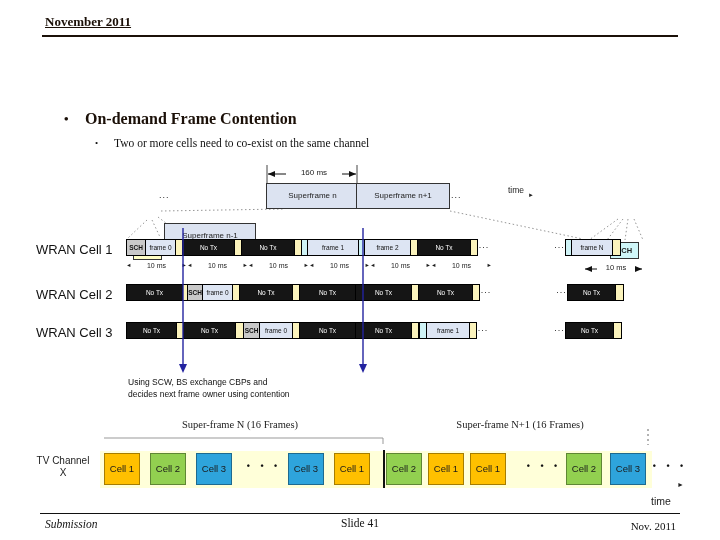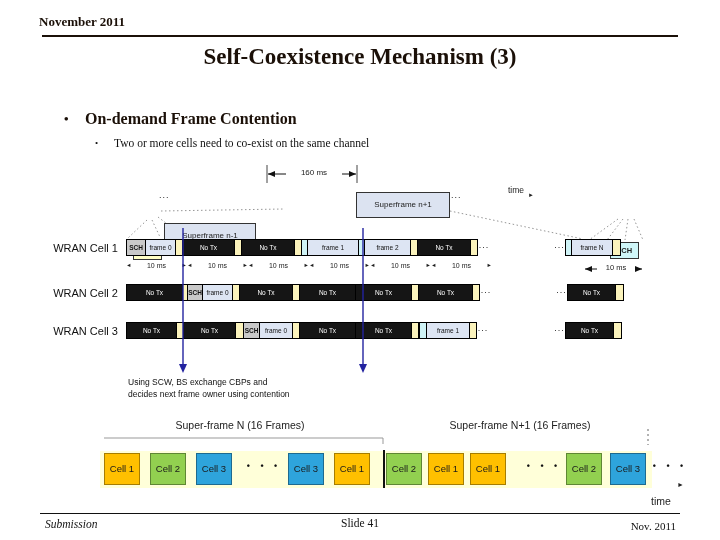--- a/index.html
+++ b/index.html
@@ -20,40 +20,40 @@
   .ftr{font-family:"Liberation Serif",serif;font-size:11.5px;color:#111;}
   
   .sfbox{position:absolute;top:183px;height:24px;background:var(--superframe_fill);
          border:1px solid #333;text-align:center;line-height:24px;font-size:8px;color:#222;}
   .tagbox{position:absolute;height:15px;border:1px solid #333;text-align:center;
           line-height:15px;font-size:7.5px;font-weight:bold;color:#222;margin-top:40px;}
   .dots8{font-size:9px;letter-spacing:1px;color:#222;}
   .timelbl{font-size:8.5px;color:#222;}
   .arrowglyph{font-size:6px;color:#222;}
   
-  .rowlabel{width:82px;text-align:right;font-size:11px;color:#111;}
+  .rowlabel{width:82px;text-align:left;font-size:13px;color:#111;}
   .wranrow{white-space:nowrap;font-size:6.5px;height:17px;}
   .seg{display:inline-block;vertical-align:top;box-sizing:border-box;height:17px;
        border:1px solid #000;margin-right:-1px;text-align:center;line-height:15px;overflow:hidden;}
   .seg.sch{background:var(--sch_fill);font-weight:bold;color:#111;}
   .seg.frame{background:var(--frame_fill);color:#111;}
   .seg.notx{background:var(--notx_fill);color:#fff;}
   .seg.ys{background:var(--sliver_yellow);}
   .seg.cs{background:var(--sliver_cyan);}
   .seg.dots,.seg.gapseg{border:none;background:none;font-size:9px;letter-spacing:1px;
        line-height:13px;color:#222;}
   
   .tenms{left:126px;top:259px;width:366px;height:12px;display:flex;}
   .tenms .cell{flex:1;display:flex;justify-content:space-between;align-items:center;
                font-size:7px;color:#222;}
   .tenms .cell .a{font-size:5.5px;}
   .mslabel{background:#fff;text-align:center;font-size:7.5px;color:#222;padding:0 2px;}
   .ann{font-size:8.5px;color:#111;}
   
-  .sflabel{font-size:10.5px;color:#222;text-align:center;}
+  .sflabel{font-size:10.5px;color:#222;text-align:center;font-family:Liberation Serif, serif;}
   .strip{background:var(--strip_fill);}
   .chlabel{font-size:10px;color:#222;text-align:center;line-height:12px;}
   .cellbox{position:absolute;top:0;height:32px;box-sizing:border-box;border:1px solid rgba(0,0,0,.35);
            text-align:center;line-height:30px;font-size:9.5px;color:#1a1a1a;}
   .bdots{position:absolute;top:8px;font-size:9px;font-weight:bold;letter-spacing:4px;
          text-align:center;color:#111;}
   .bdivider{position:absolute;top:-3px;width:2px;height:38px;background:#111;}
   .btime{font-size:10.5px;color:#222;}
 </style>
 </head>
@@ -82,31 +82,31 @@
       <line x1="618" y1="219" x2="589" y2="240"></line>
       <line x1="623" y1="219" x2="607" y2="240"></line>
       <line x1="628" y1="219" x2="625" y2="240"></line>
       <line x1="634" y1="219" x2="643" y2="240"></line>
     </g>
 
     <line x1="104" y1="438" x2="383" y2="438" stroke="#999" stroke-width="1"></line>
     <line x1="383" y1="438" x2="383" y2="444" stroke="#999" stroke-width="1"></line>
   </svg>
 
-  <div class="abs hdr" style="left:39px;top:14px;">November 2011</div>
+  <div class="abs hdr" style="left:45px;top:14px;text-decoration:underline;">November 2011</div>
   <div class="abs rule" style="left:42px;top:35px;width:636px;"></div>
 
-  <div class="abs title">Self-Coexistence Mechanism (3)</div>
   <div class="abs bullet-main"><span class="mk">•</span><span>On-demand Frame Contention</span></div>
   <div class="abs bullet-sub"><span class="mk">•</span><span>Two or more cells need to co-exist on the same channel</span></div>
 
   <div class="abs mslabel" style="left:286px;top:168px;width:52px;font-size:8px;">160 ms</div>
   <div class="abs dots8" style="left:159px;top:190px;">...</div>
   <div class="sfbox" style="left:164px;width:90px;margin-top:40px;">Superframe n-1</div>
-  <div class="sfbox" style="left:356px;width:92px;margin-top:9px;">Superframe n+1</div>
+  <div class="sfbox" style="left:266px;width:91px;">Superframe n</div>
+  <div class="sfbox" style="left:356px;width:92px;">Superframe n+1</div>
   <div class="abs dots8" style="left:451px;top:190px;">...</div>
   <div class="abs timelbl" style="left:508px;top:185px;">time</div>
   <div class="abs arrowglyph" style="left:528px;top:192px;">►</div>
 
   <div class="tagbox" style="left:133px;top:203px;width:27px;background:var(--scw_fill);">SCW</div>
   <div class="tagbox" style="left:610px;top:202px;width:27px;background:var(--fch_fill);">FCH</div>
 
   <div class="abs rowlabel" style="left:36px;top:242px;">WRAN Cell 1</div>
   <div class="abs wranrow" style="left:126px;top:239px;"><div class="seg sch" style="width: 20px;">SCH</div><div class="seg frame" style="width: 31px;">frame 0</div><div class="seg ys" style="width: 8px;"></div><div class="seg notx" style="width: 53px;">No Tx</div><div class="seg ys" style="width: 8px;"></div><div class="seg notx" style="width: 54px;">No Tx</div><div class="seg ys" style="width: 8px;"></div><div class="seg cs" style="width: 7px;"></div><div class="seg frame" style="width: 52px;">frame 1</div><div class="seg cs" style="width: 7px;"></div><div class="seg frame" style="width: 47px;">frame 2</div><div class="seg ys" style="width: 8px;"></div><div class="seg notx" style="width: 54px;">No Tx</div><div class="seg ys" style="width: 8px;"></div><div class="seg dots" style="width: 14px;">...</div><div class="seg gapseg" style="width: 64px;"></div><div class="seg dots" style="width: 13px;">...</div><div class="seg cs" style="width: 7px;"></div><div class="seg frame" style="width: 42px;">frame N</div><div class="seg ys" style="width: 9px;"></div></div>
   <div class="abs tenms" id="tenms-row">
@@ -145,20 +145,24 @@
   <div class="abs rowlabel" style="left:36px;top:287px;">WRAN Cell 2</div>
   <div class="abs wranrow" style="left:126px;top:284px;"><div class="seg notx" style="width: 57px;">No Tx</div><div class="seg ys" style="width: 6px;"></div><div class="seg sch" style="width: 16px;">SCH</div><div class="seg frame" style="width: 31px;">frame 0</div><div class="seg ys" style="width: 8px;"></div><div class="seg notx" style="width: 54px;">No Tx</div><div class="seg ys" style="width: 8px;"></div><div class="seg notx" style="width: 57px;">No Tx</div><div class="seg notx" style="width: 57px;">No Tx</div><div class="seg ys" style="width: 8px;"></div><div class="seg notx" style="width: 55px;">No Tx</div><div class="seg ys" style="width: 8px;"></div><div class="seg dots" style="width: 14px;">...</div><div class="seg gapseg" style="width: 64px;"></div><div class="seg dots" style="width: 13px;">...</div><div class="seg notx" style="width: 49px;">No Tx</div><div class="seg ys" style="width: 9px;"></div></div>
   <div class="abs rowlabel" style="left:36px;top:325px;">WRAN Cell 3</div>
   <div class="abs wranrow" style="left:126px;top:322px;"><div class="seg notx" style="width: 51px;">No Tx</div><div class="seg ys" style="width: 8px;"></div><div class="seg notx" style="width: 53px;">No Tx</div><div class="seg ys" style="width: 9px;"></div><div class="seg sch" style="width: 17px;">SCH</div><div class="seg frame" style="width: 34px;">frame 0</div><div class="seg ys" style="width: 8px;"></div><div class="seg notx" style="width: 57px;">No Tx</div><div class="seg notx" style="width: 57px;">No Tx</div><div class="seg ys" style="width: 8px;"></div><div class="seg gapseg" style="width: 2px;"></div><div class="seg cs" style="width: 8px;"></div><div class="seg frame" style="width: 44px;">frame 1</div><div class="seg ys" style="width: 8px;"></div><div class="seg dots" style="width: 14px;">...</div><div class="seg gapseg" style="width: 65px;"></div><div class="seg dots" style="width: 13px;">...</div><div class="seg notx" style="width: 49px;">No Tx</div><div class="seg ys" style="width: 9px;"></div></div>
 
   <div class="abs ann" style="left:128px;top:377px;">Using SCW, BS exchange CBPs and</div>
   <div class="abs ann" style="left:128px;top:389px;">decides next frame owner using contention</div>
 
   <div class="abs sflabel" style="left:100px;top:419px;width:280px;">Super-frame N (16 Frames)</div>
   <div class="abs sflabel" style="left:410px;top:419px;width:220px;">Super-frame N+1 (16 Frames)</div>
+  <div class="abs chlabel" style="left:24px;top:455px;width:78px;">
+    <div>TV Channel</div>
+    <div>X</div>
+  </div>
   <div class="abs strip" style="left:100px;top:451px;width:552px;height:37px;"></div>
   <div class="abs" id="tv-cells" style="left:0;top:453px;width:720px;height:32px;">
       <div class="cellbox" style="left: 104px; width: 36px; background: rgb(255, 192, 0);">Cell 1</div>
       <div class="cellbox" style="left: 150px; width: 36px; background: rgb(146, 208, 80);">Cell 2</div>
       <div class="cellbox" style="left: 196px; width: 36px; background: rgb(46, 164, 220);">Cell 3</div>
       <div class="bdots" style="left: 242px; width: 44px;">• • •</div>
       <div class="cellbox" style="left: 288px; width: 36px; background: rgb(46, 164, 220);">Cell 3</div>
       <div class="cellbox" style="left: 334px; width: 36px; background: rgb(255, 192, 0);">Cell 1</div>
       <div class="bdivider" style="left: 383px;"></div>
       <div class="cellbox" style="left: 386px; width: 36px; background: rgb(146, 208, 80);">Cell 2</div>

